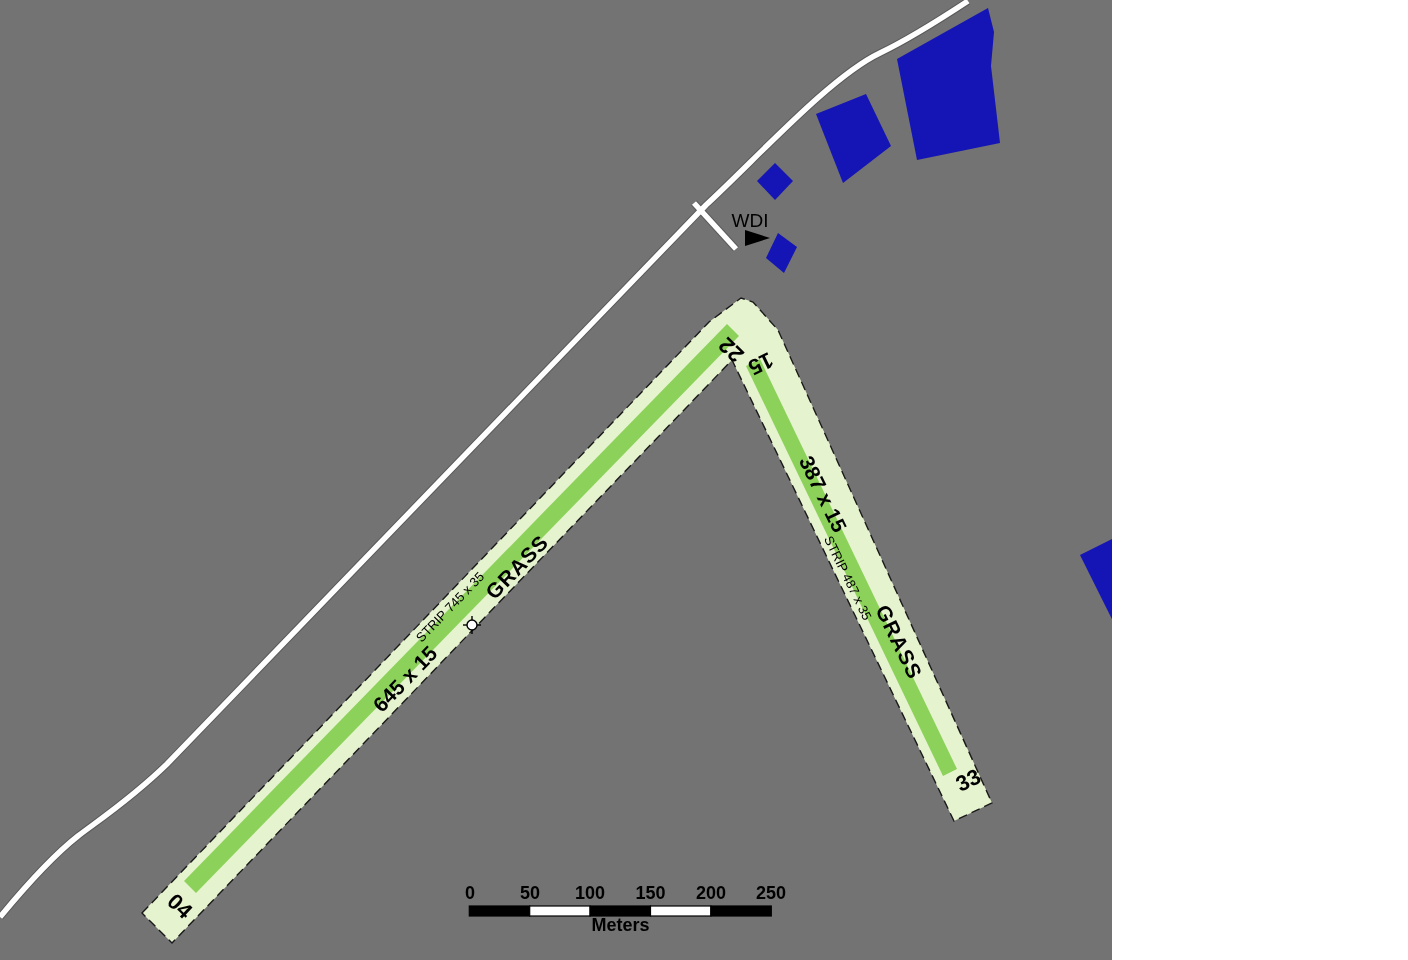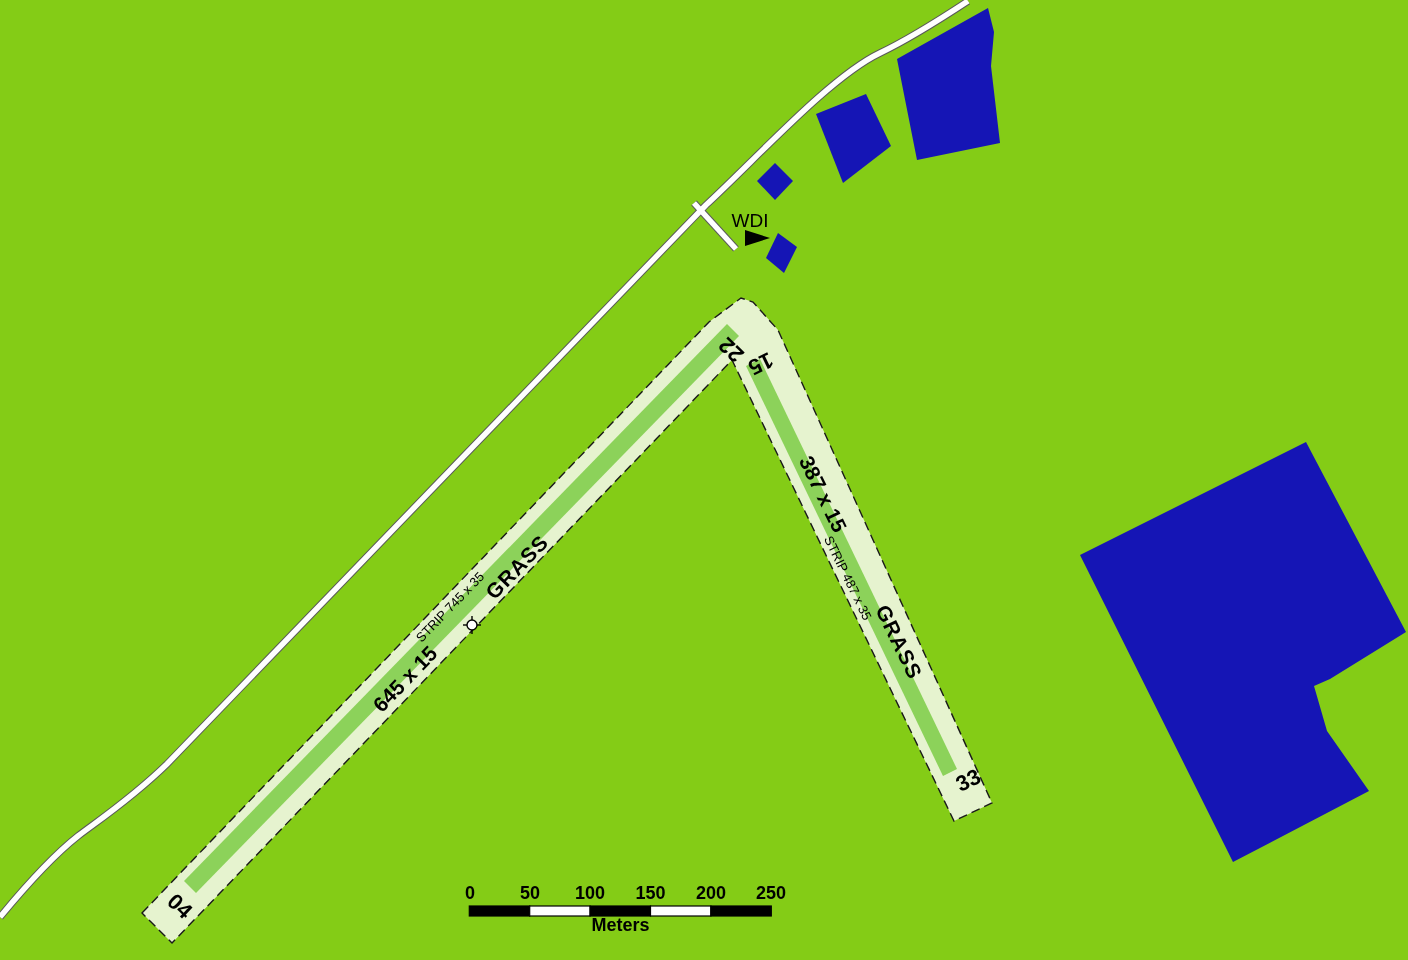--- a/index.html
+++ b/index.html
@@ -3,23 +3,23 @@
 <meta charset="utf-8">
 <style>
   html, body {
     margin: 0;
     padding: 0;
     background: #ffffff;
     font-family: "Liberation Sans", sans-serif;
   }
   .stage {
     position: relative;
-    width: 1408px;
+    width: 1112px;
     height: 960px;
-    background: #84cc16;
+    background: #737373;
     overflow: hidden;
   }
   svg { display: block; }
 
   .road-casing {
     fill: none;
     stroke: #5a5a5a;
     stroke-width: 7.5;
   }
   .road-fill {

